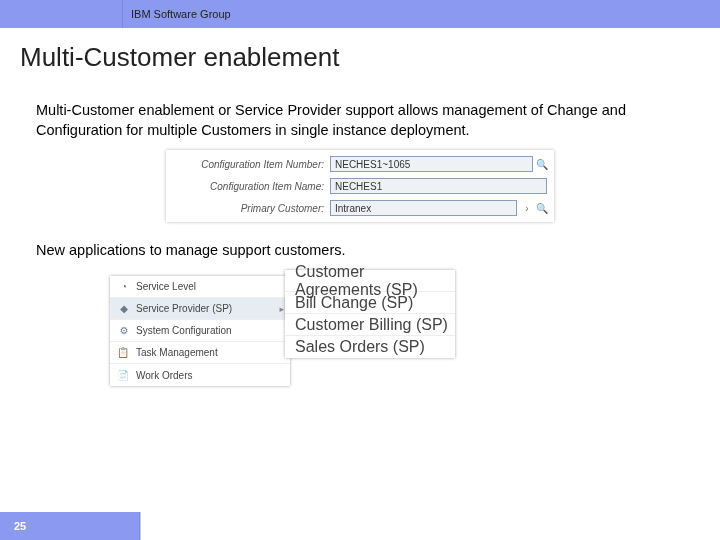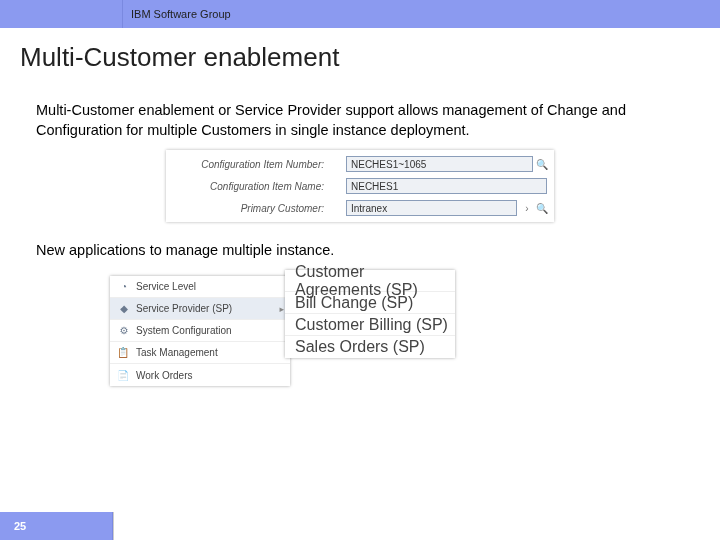--- a/index.html
+++ b/index.html
@@ -68,21 +68,20 @@
     .form-input {
       flex: 1;
       height: 16px;
       border: 1px solid #8a9db9;
       background: #eef1f5;
       font-size: 10px;
       padding: 0 4px;
       display: flex;
       align-items: center;
       color: #333;
-      margin-left: 16px;
     }
     .form-icons {
       display: flex;
       gap: 2px;
       padding-left: 3px;
     }
     .form-icon {
       width: 14px;
       height: 14px;
       display: flex;
@@ -143,21 +142,21 @@
     .footer {
       position: absolute;
       bottom: 0;
       left: 0;
       right: 0;
       height: 28px;
       display: flex;
       align-items: center;
     }
     .footer-num-box {
-      width: 113px;
+      width: 140px;
       height: 100%;
       background: #8b9af0;
       display: flex;
       align-items: center;
       justify-content: flex-start;
       padding-left: 14px;
       color: #fff;
       font-size: 11px;
       font-weight: bold;
       border-right: 1px solid #7a89e0;
@@ -195,21 +194,21 @@
   <div class="form-row">
     <div class="form-label">Primary Customer:</div>
     <div class="form-input">Intranex</div>
     <div class="form-icons">
       <span class="form-icon">›</span>
       <span class="form-icon">🔍</span>
     </div>
   </div>
 </div>
 
-<div class="body-para2">New applications to manage multiple instance.</div>
+<div class="body-para2">New applications to manage support customers.</div>
 
 <div class="panels-wrap">
   <div class="panel-left">
     <div class="menu-row">
       <span class="menu-icon">◔</span>
       <span class="menu-text">Service Level</span>
     </div>
     <div class="menu-row selected">
       <span class="menu-icon">◆</span>
       <span class="menu-text">Service Provider (SP)</span>

